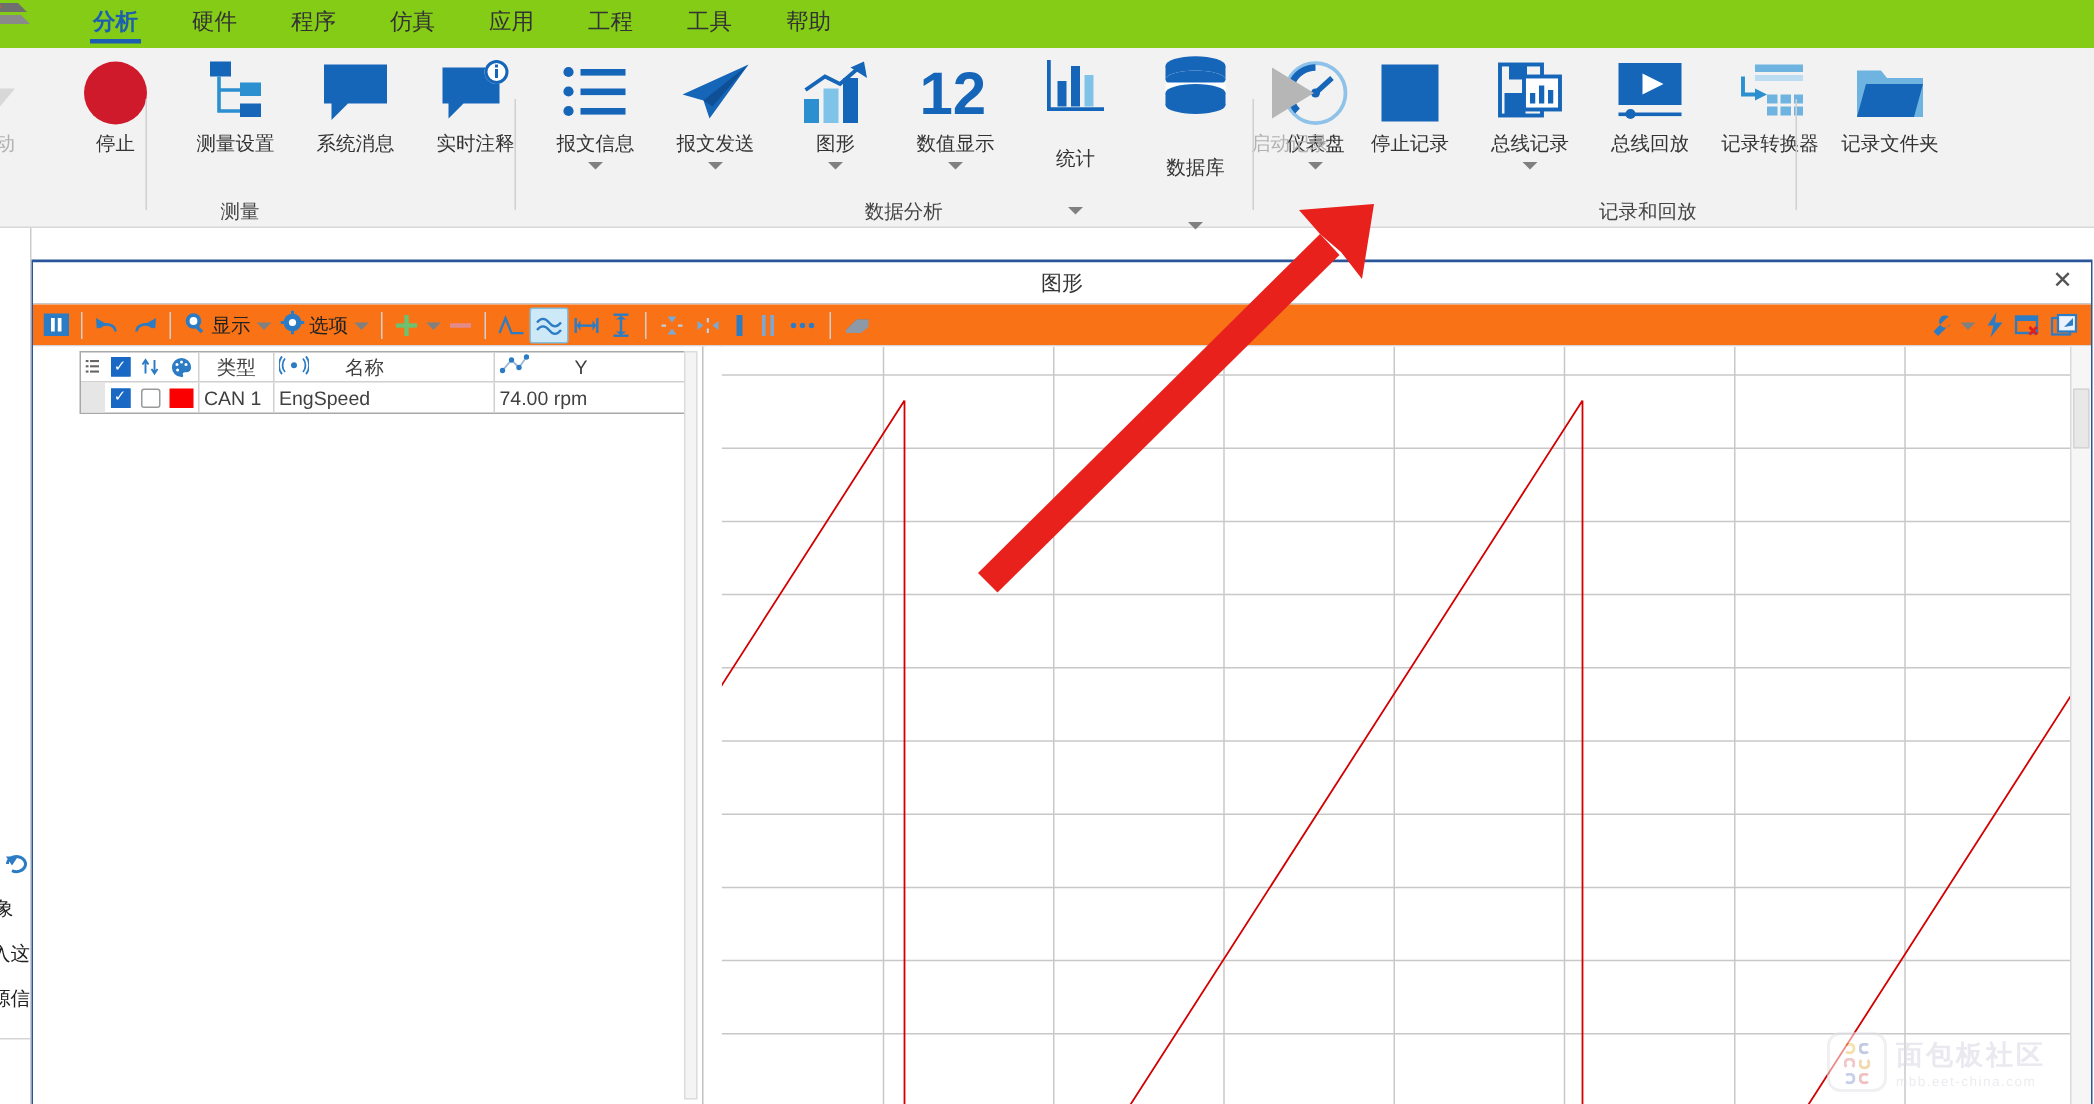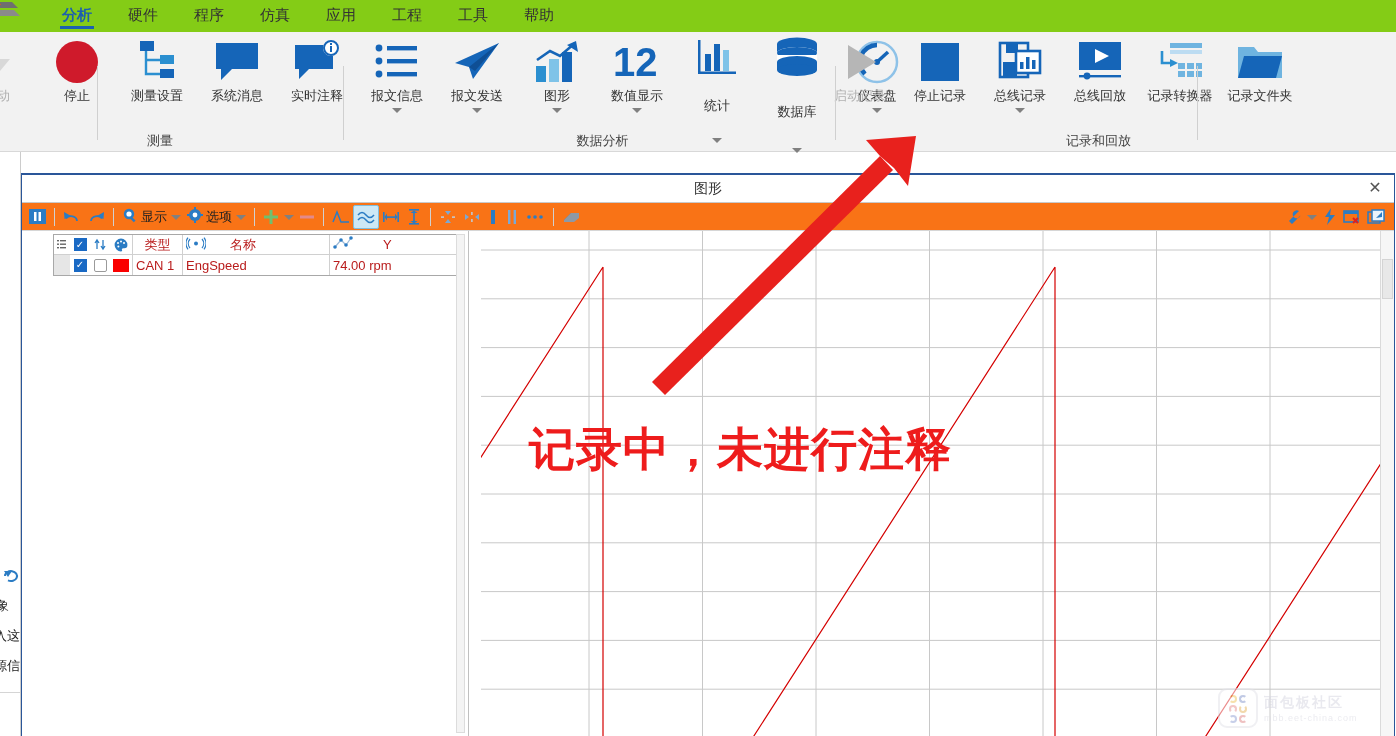--- a/index.html
+++ b/index.html
@@ -95,21 +95,21 @@
     position:absolute; left:0; top:0; width:447px; height:505px;
     background:#ffffff; border-right:1px solid #c0c0c0;
   }
   #legend-table {
     position:absolute; left:31px; top:3px; width:410px;
     border:1px solid #a8a8a8; background:#fff;
   }
   .lg-row { display:flex; height:20px; align-items:stretch; }
   .lg-head { border-bottom:1px solid #d0d0d0; }
   .lg-cell {
-    display:flex; align-items:center; font-size:13px; color:#b91c1c;
+    display:flex; align-items:center; font-size:13px; color:#404040;
     padding:0 3px; overflow:hidden; white-space:nowrap;
   }
   .lg-c-grip { width:16px; justify-content:center; }
   .lg-c-chk  { width:20px; justify-content:center; }
   .lg-c-ord  { width:20px; justify-content:center; }
   .lg-c-col  { width:22px; justify-content:center; }
   .lg-c-type { width:50px; border-left:1px solid #d0d0d0; }
   .lg-c-name { width:147px; border-left:1px solid #d0d0d0; }
   .lg-c-y    { flex:1; border-left:1px solid #d0d0d0; }
   .hdr-center { justify-content:center; }
@@ -162,21 +162,21 @@
   #arrow-svg { position:absolute; left:0; top:0; width:1396px; height:736px; pointer-events:none; }
 
   
   #watermark { position:absolute; left:1218px; top:684px; width:170px; height:48px;
     display:flex; align-items:center; opacity:.55; }
   #wm-logo { width:40px;height:40px;border:2px solid #e4e4ea;border-radius:9px;
     display:flex;align-items:center;justify-content:center;flex-wrap:wrap;
     padding:4px; background:#fff; }
   .wm-dot { width:8px;height:8px;border-radius:50%; border:2px solid; margin:1px; }
   #wm-text { margin-left:6px; }
-  #wm-main { font-size:14px; color:#d8d8e2; font-weight:bold; letter-spacing:2px; }
+  #wm-main { font-size:18px; color:#d8d8e2; font-weight:bold; letter-spacing:2px; }
   #wm-sub { font-size:9px; color:#dcdce4; letter-spacing:1px; margin-top:1px; }
 </style>
 </head>
 <body>
 
 <div id="ribbon">
 
   <div id="menubar">
     <div class="applogo">
       <svg width="34" height="26" viewBox="0 0 34 26">
@@ -719,21 +719,20 @@
             <line x1="108.0" y1="0" x2="108.0" y2="505" stroke="#c8c8c8" stroke-width="1"></line>
             <line x1="221.5" y1="0" x2="221.5" y2="505" stroke="#c8c8c8" stroke-width="1"></line>
             <line x1="335.0" y1="0" x2="335.0" y2="505" stroke="#c8c8c8" stroke-width="1"></line>
             <line x1="448.5" y1="0" x2="448.5" y2="505" stroke="#c8c8c8" stroke-width="1"></line>
             <line x1="562.0" y1="0" x2="562.0" y2="505" stroke="#c8c8c8" stroke-width="1"></line>
             <line x1="675.5" y1="0" x2="675.5" y2="505" stroke="#c8c8c8" stroke-width="1"></line>
             <line x1="789.0" y1="0" x2="789.0" y2="505" stroke="#c8c8c8" stroke-width="1"></line>
             <line x1="902.5" y1="0" x2="902.5" y2="505" stroke="#c8c8c8" stroke-width="1"></line>
             <path d="M -782.0 740.0 L -330.0 36.0 M -330.0 36.0 L -330.0 740.0 M -330.0 740.0 L 122.0 36.0 M 122.0 36.0 L 122.0 740.0 M 122.0 740.0 L 574.0 36.0 M 574.0 36.0 L 574.0 740.0 M 574.0 740.0 L 1026.0 36.0 M 1026.0 36.0 L 1026.0 740.0 M 1026.0 740.0 L 1478.0 36.0 M 1478.0 36.0 L 1478.0 740.0 " stroke="#d40000" stroke-width="1.2" fill="none" clip-path="url(#clipPlot)"></path>
           </svg>
-        <div id="annot-text" style="left: 48px; top: 188px; color: rgb(238, 28, 28);">记录中，未进行注释</div>
       </div>
       <div id="plot-yscroll">
         <div style="position:absolute;left:1px;top:28px;width:11px;height:40px;background:#e8e8e8;border:1px solid #d4d4d4;"></div>
       </div>
     </div>
   </div>
 </div>
 
 <div id="watermark">
   <div id="wm-logo">

